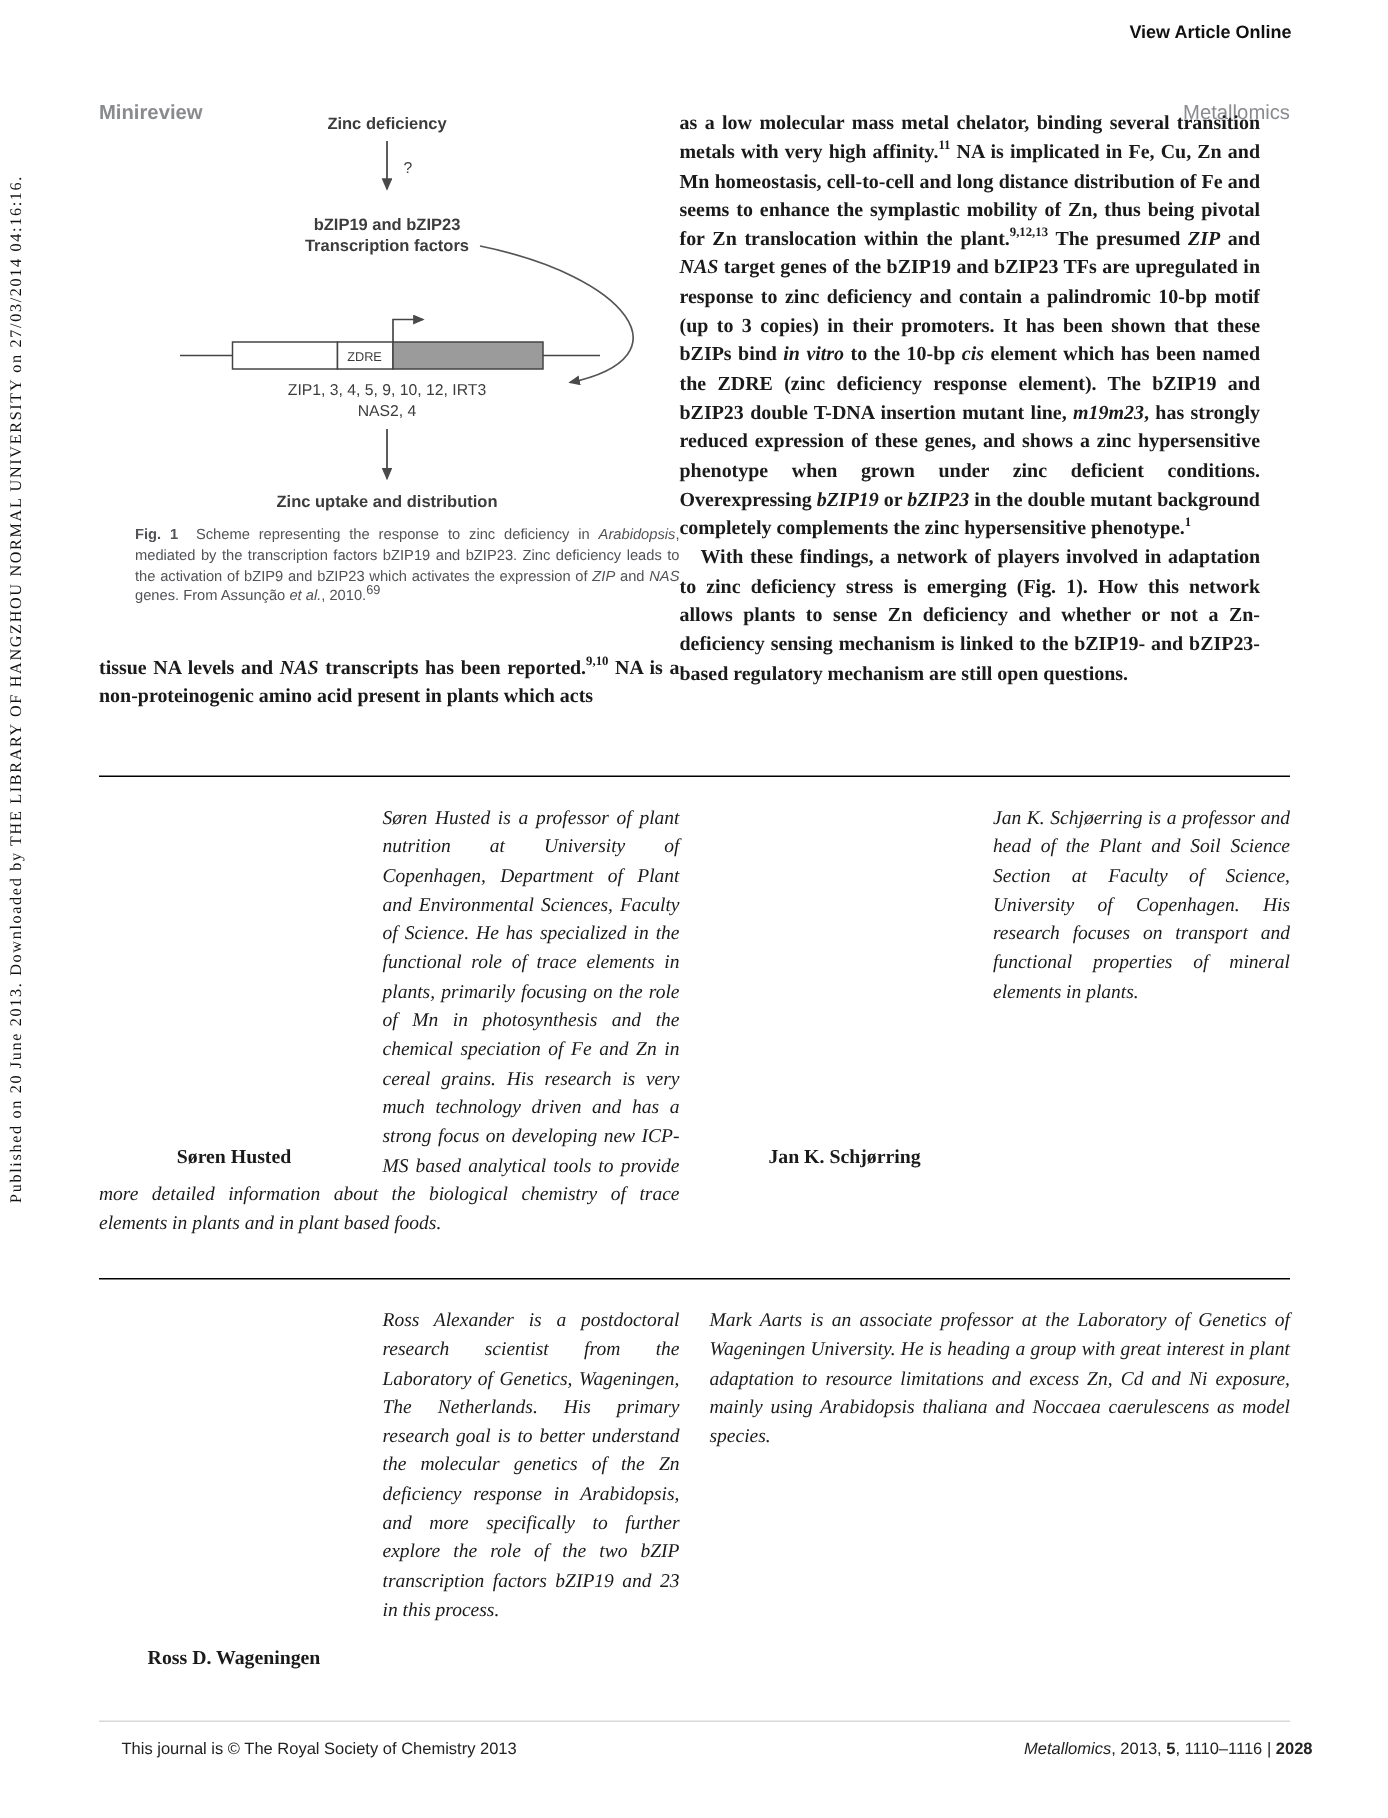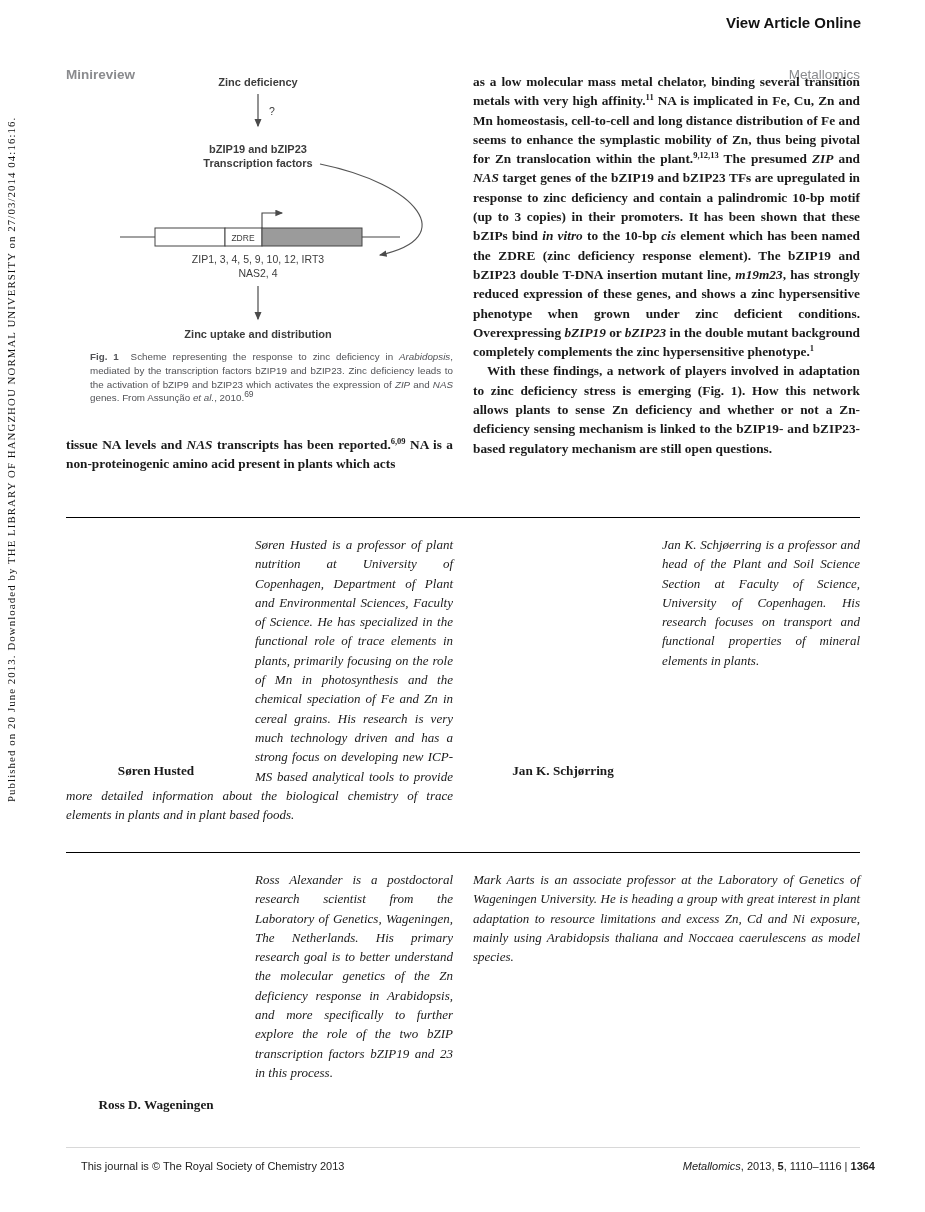--- a/index.html
+++ b/index.html
@@ -3,38 +3,38 @@
 <meta charset="utf-8">
 <style>
   * { margin:0; padding:0; box-sizing:border-box; }
   html,body { background:#ffffff; }
   body {
     width:925px; height:1212px; position:relative; overflow:hidden;
     font-family:"Liberation Serif", serif; color:#1a1a1a;
   }
   .vao {
     position:absolute; top:14px; right:64px;
-    font-family:"Liberation Sans", sans-serif; font-size:15px; font-weight:bold; color:#111;
+    font-family:"Liberation Sans", sans-serif; font-size:12px; font-weight:bold; color:#111;
     text-decoration:none; cursor:pointer;
   }
   .header {
     position:absolute; top:39px; left:66px; width:794px;
     display:flex; justify-content:space-between;
     font-family:"Liberation Sans", sans-serif; font-size:13.5px; color:#8a8b8e;margin-top:28px;
   }
   .header .hl { font-weight:bold; }
   .stamp {
     position:absolute; top:802px; left:5px;
     transform:rotate(-90deg); transform-origin:0 0;
     font-family:"Liberation Serif", serif; font-size:10.8px; letter-spacing:1.1px;
     color:#111; white-space:nowrap;
   }
   .columns {
     position:absolute; top:72px; left:66px; width:794px;
-    display:flex; gap:20px;
+    display:flex; 
   }
   .col { width:387px; }
   .body-text { font-size:13.3px; line-height:19.3px; text-align:justify;font-weight:bold; }
   sup { font-size:8.5px; line-height:0; vertical-align:super; }
   .caption {
     margin-top:6px;
     font-family:"Liberation Sans", sans-serif; font-size:9.8px; line-height:13.8px;
     color:#515256; text-align:justify;margin-left:24px;
   }
   .left-par { margin-top:30px; }
@@ -106,21 +106,21 @@
       <text class="fig-label-sm" x="192" y="191" text-anchor="middle">ZIP1, 3, 4, 5, 9, 10, 12, IRT3</text>
       <text class="fig-label-sm" x="192" y="205" text-anchor="middle">NAS2, 4</text>
 
       <line x1="192" y1="214" x2="192" y2="247" stroke="#4a4a4a" stroke-width="1.2" marker-end="url(#ah)"></line>
 
       <text class="fig-label-bold" x="192" y="266" text-anchor="middle">Zinc uptake and distribution</text>
     </svg>
 
     <div class="caption"><b>Fig. 1</b>&nbsp;&nbsp;Scheme representing the response to zinc deficiency in <i>Arabidopsis</i>, mediated by the transcription factors bZIP19 and bZIP23. Zinc deficiency leads to the activation of bZIP9 and bZIP23 which activates the expression of <i>ZIP</i> and <i>NAS</i> genes. From Assunção <i>et al.</i>, 2010.<sup>69</sup></div>
 
-    <p class="body-text left-par">tissue NA levels and <i>NAS</i> transcripts has been reported.<sup>6,09</sup> NA is a non-proteinogenic amino acid present in plants which acts</p>
+    <p class="body-text left-par">tissue NA levels and <i>NAS</i> transcripts has been reported.<sup>9,10</sup> NA is a non-proteinogenic amino acid present in plants which acts</p>
   </div>
 
   <div class="col">
     <p class="body-text">as a low molecular mass metal chelator, binding several transition metals with very high affinity.<sup>11</sup> NA is implicated in Fe, Cu, Zn and Mn homeostasis, cell-to-cell and long distance distribution of Fe and seems to enhance the symplastic mobility of Zn, thus being pivotal for Zn translocation within the plant.<sup>9,12,13</sup> The presumed <i>ZIP</i> and <i>NAS</i> target genes of the bZIP19 and bZIP23 TFs are upregulated in response to zinc deficiency and contain a palindromic 10-bp motif (up to 3 copies) in their promoters. It has been shown that these bZIPs bind <i>in vitro</i> to the 10-bp <i>cis</i> element which has been named the ZDRE (zinc deficiency response element). The bZIP19 and bZIP23 double T-DNA insertion mutant line, <i>m19m23</i>, has strongly reduced expression of these genes, and shows a zinc hypersensitive phenotype when grown under zinc deficient conditions. Overexpressing <i>bZIP19</i> or <i>bZIP23</i> in the double mutant background completely complements the zinc hypersensitive phenotype.<sup>1</sup></p>
     <p class="body-text indent">With these findings, a network of players involved in adaptation to zinc deficiency stress is emerging (Fig. 1). How this network allows plants to sense Zn deficiency and whether or not a Zn-deficiency sensing mechanism is linked to the bZIP19- and bZIP23-based regulatory mechanism are still open questions.</p>
   </div>
 </div>
 
 <div class="rule" style="top:517px"></div>
 <div class="bio-row row1" style="top:535px">
@@ -147,14 +147,14 @@
     <div class="bio-text">Ross Alexander is a postdoctoral research scientist from the Laboratory of Genetics, Wageningen, The Netherlands. His primary research goal is to better understand the molecular genetics of the Zn deficiency response in Arabidopsis, and more specifically to further explore the role of the two bZIP transcription factors bZIP19 and 23 in this process.</div>
   </div>
   <div class="bio">
     <div class="bio-text">Mark Aarts is an associate professor at the Laboratory of Genetics of Wageningen University. He is heading a group with great interest in plant adaptation to resource limitations and excess Zn, Cd and Ni exposure, mainly using Arabidopsis thaliana and Noccaea caerulescens as model species.</div>
   </div>
 </div>
 
 <div class="footer-rule"></div>
 <div class="footer">
   <span>This journal is © The Royal Society of Chemistry 2013</span>
-  <span><i>Metallomics</i>, 2013, <b>5</b>, 1110–1116&nbsp;|&nbsp;<b>1364</b></span>
+  <span><i>Metallomics</i>, 2013, <b>5</b>, 1110–1116&nbsp;|&nbsp;<b>2028</b></span>
 </div>
 
 </body></html>

